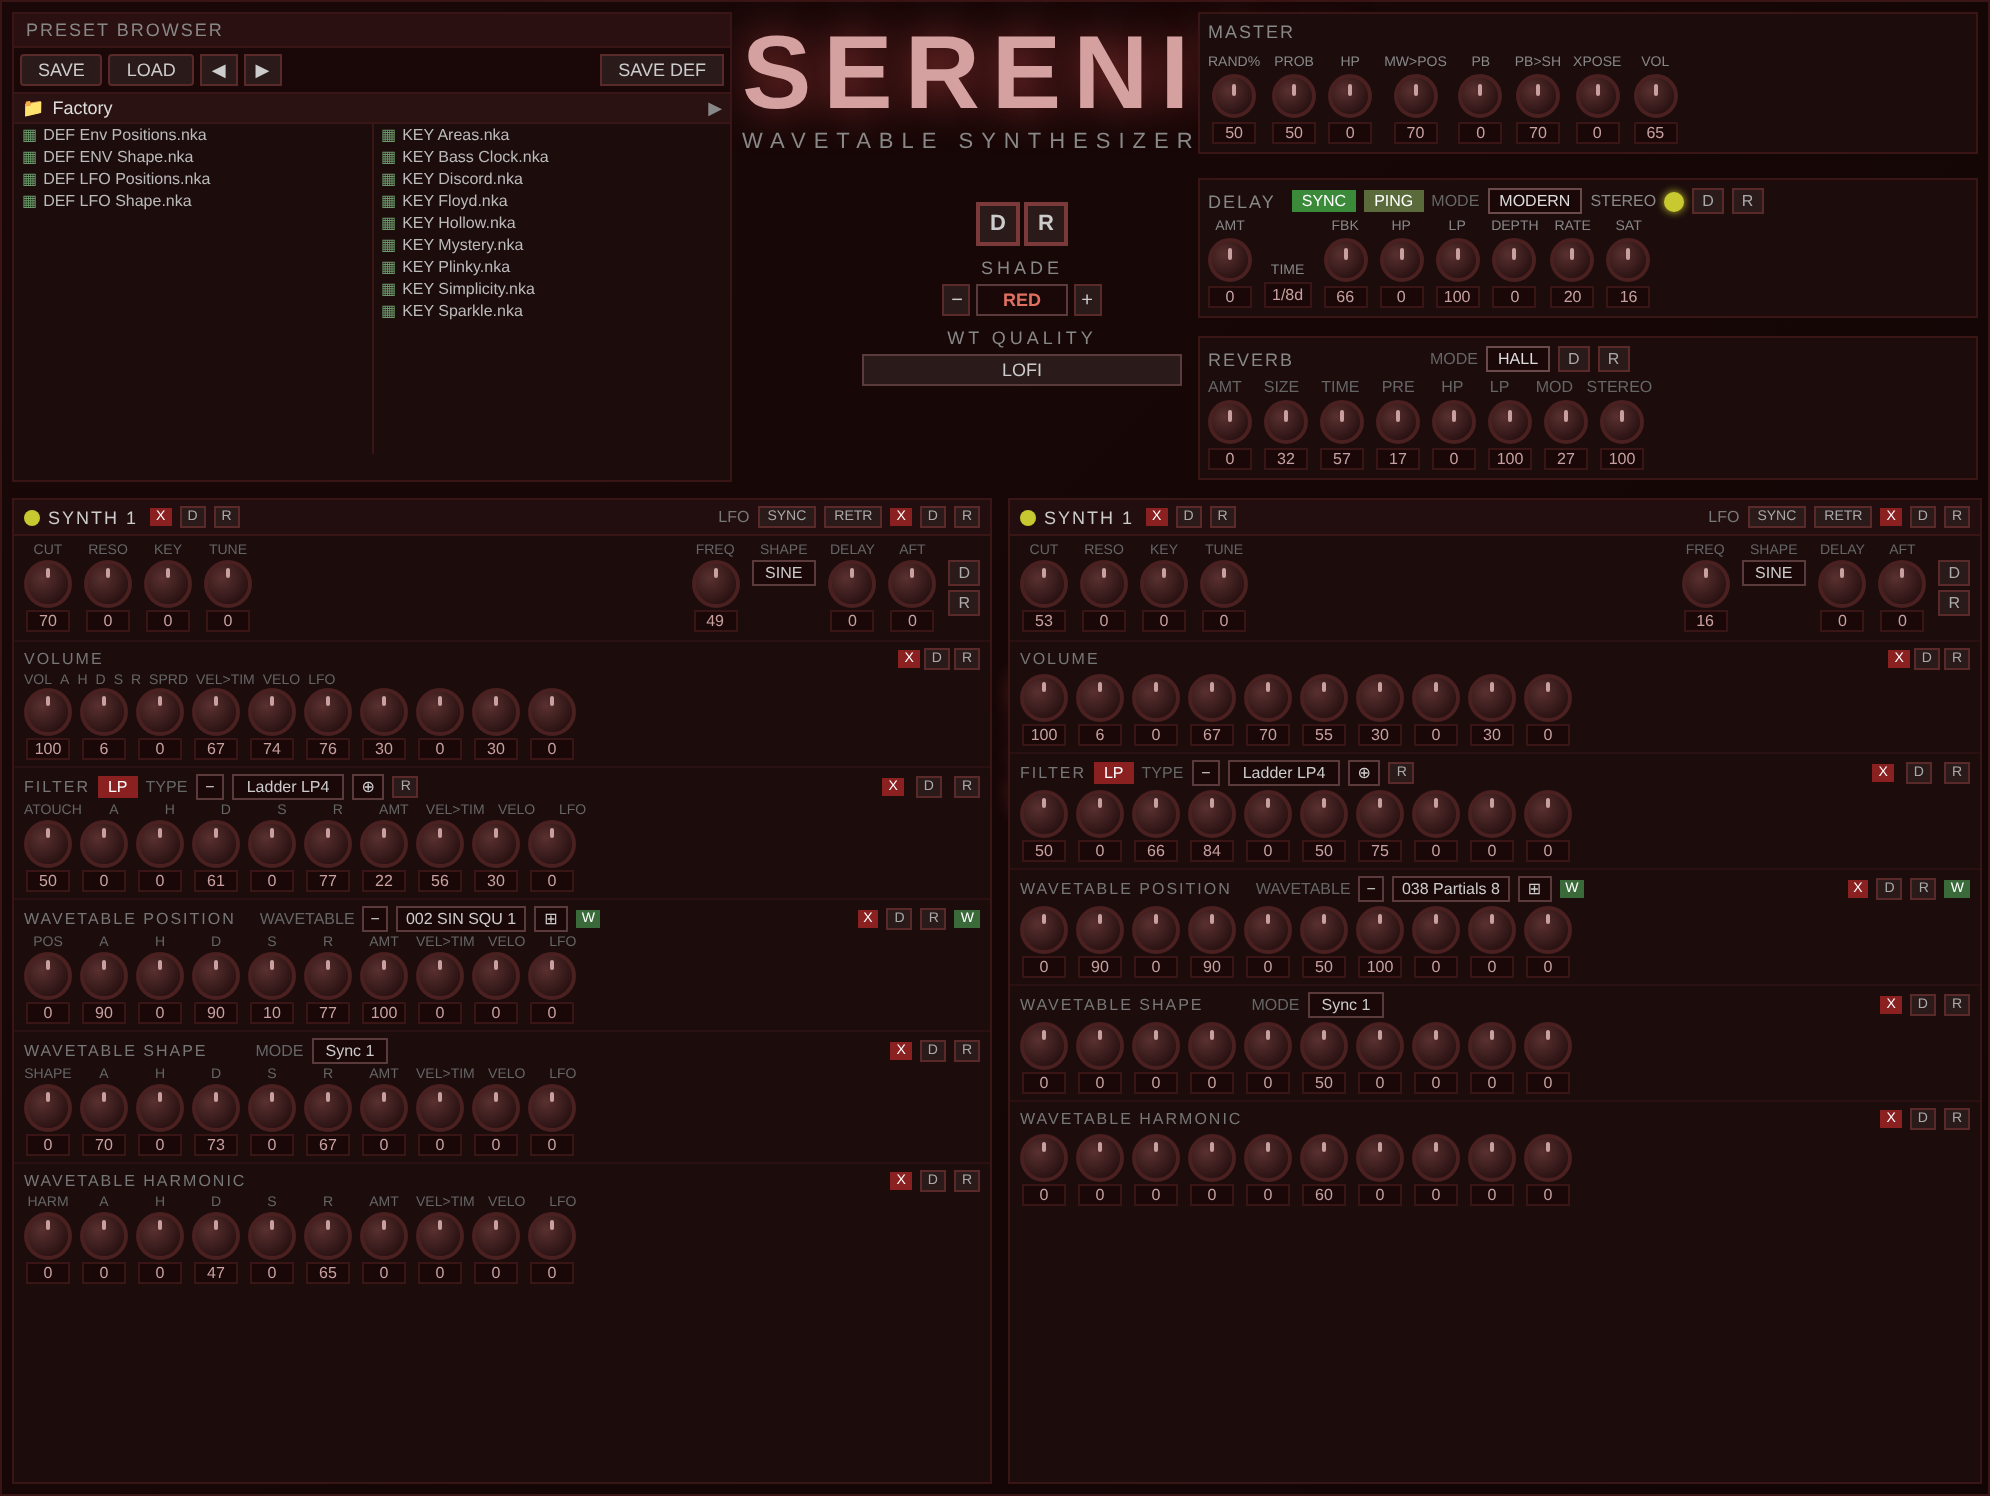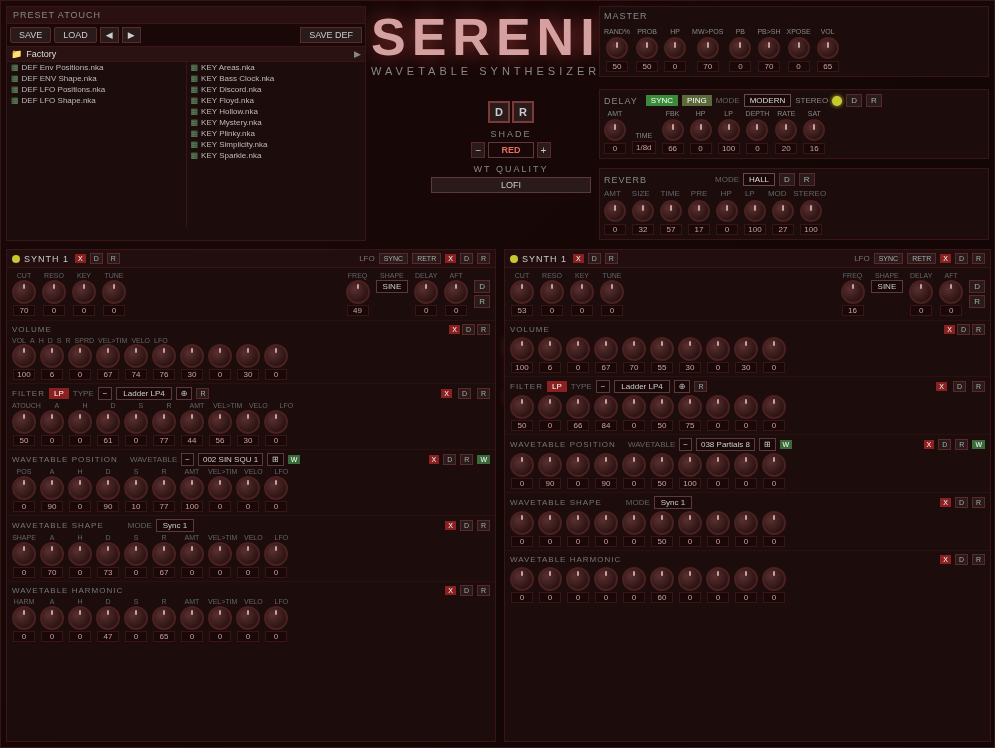--- a/index.html
+++ b/index.html
@@ -428,21 +428,21 @@
 
 <div class="main-container">
 
   <div class="header">
     <div class="synth-title">SERENITY</div>
     <div class="synth-subtitle">WAVETABLE SYNTHESIZER</div>
     <div class="hgsounds">hgsounds.com</div>
   </div>
 
   <div class="preset-browser">
-    <div class="preset-browser-title">PRESET ATOUCH</div>
+    <div class="preset-browser-title">PRESET BROWSER</div>
     <div class="preset-toolbar">
       <button class="btn-small">SAVE</button>
       <button class="btn-small">LOAD</button>
       <button class="nav-btn">◀</button>
       <button class="nav-btn">▶</button>
       <button class="btn-save-def">SAVE DEF</button>
     </div>
     <div class="preset-folder-row">
       <span class="folder-icon">📁</span>
       <span>Factory</span>
@@ -803,21 +803,21 @@
         <div class="param-group">
           <div class="knob-med"></div>
           <div class="param-value">0</div>
         </div>
         <div class="param-group">
           <div class="knob-med"></div>
           <div class="param-value">77</div>
         </div>
         <div class="param-group">
           <div class="knob-med"></div>
-          <div class="param-value">44</div>
+          <div class="param-value">22</div>
         </div>
         <div class="param-group">
           <div class="knob-med"></div>
           <div class="param-value">56</div>
         </div>
         <div class="param-group">
           <div class="knob-med"></div>
           <div class="param-value">30</div>
         </div>
         <div class="param-group">

